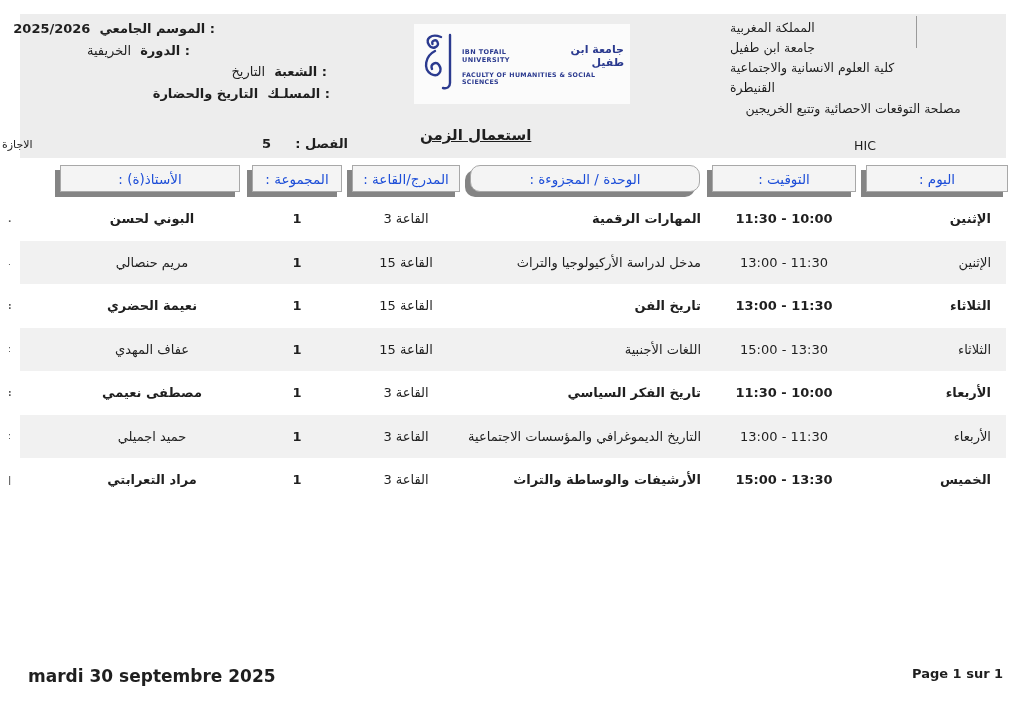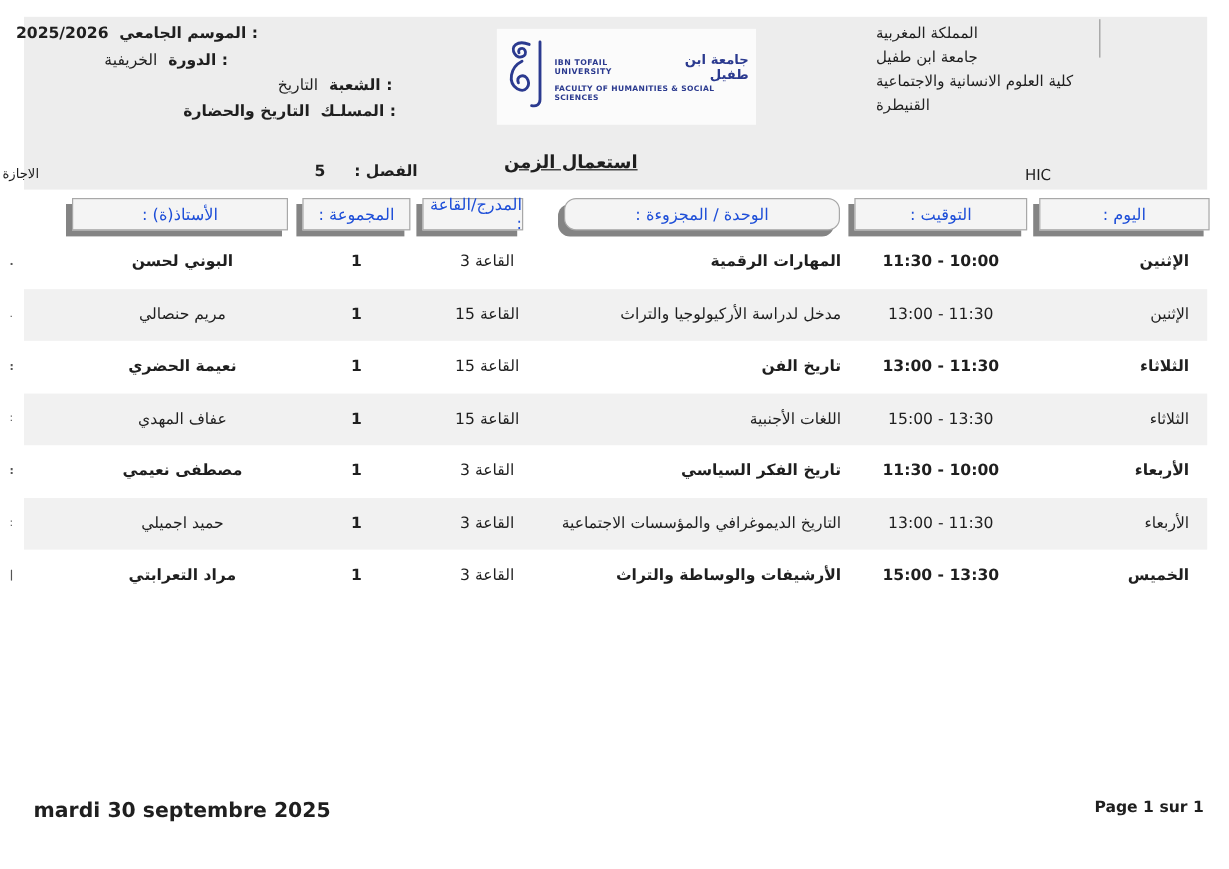--- a/index.html
+++ b/index.html
@@ -77,20 +77,21 @@
     <span class="b">التاريخ والحضارة</span>
   </div>
 
   <div class="vline"></div>
   <div class="hdr-right">
     <div>المملكة المغربية</div>
     <div>جامعة ابن طفيل</div>
     <div>كلية العلوم الانسانية والاجتماعية</div>
     <div>القنيطرة</div>
   </div>
+  <div class="service">مصلحة التوقعات الاحصائية وتتبع الخريجين</div>
   <div class="hic">HIC</div>
 
   <div class="logo">
     <span>
       <svg width="38" height="62" viewBox="0 0 38 62">
         <g fill="none" stroke="#2b3a8f" stroke-width="2.4" stroke-linecap="round">
           <path d="M21 6 C 11 2, 5 8, 9 14 C 12 19, 20 16, 17.5 11 C 16 8, 11 9.5, 12.5 13"></path>
           <path d="M15 20 C 5 25, 3 38, 11 43 C 18 47, 23 40, 19 34 C 16 30, 10 33, 12 38"></path>
           <path d="M30 4 L 30 52 C 30 56, 27 58, 23 57"></path>
         </g>
@@ -107,21 +108,21 @@
 
   <div class="title">استعمال الزمن</div>
 
   <div class="abs b" style="right:676px;top:136px;font-size:13px;direction:rtl;">الفصل :</div>
   <div class="abs b" style="left:262px;top:136px;font-size:13px;">5</div>
   <div class="abs" style="left:2px;top:138px;font-size:11px;direction:rtl;">الاجازة</div>
 
   <div class="hcell" style="left:866px;width:142px;">اليوم :</div>
   <div class="hcell" style="left:712px;width:144px;">التوقيت :</div>
   <div class="hcell" style="left:470px;width:230px;border-radius:10px;">الوحدة / المجزوءة :</div>
-  <div class="hcell" style="left:352px;width:84px;">المدرج/القاعة :</div>
+  <div class="hcell" style="left:352px;width:108px;">المدرج/القاعة :</div>
   <div class="hcell" style="left:252px;width:90px;text-align:center;">المجموعة :</div>
   <div class="hcell" style="left:60px;width:180px;">الأستاذ(ة) :</div>
 
   <div>
       <div class="trow b" style="top: 197px;">
         <div class="day-cell cell">الإثنين</div>
         <div class="time-cell cell">10:00 - 11:30</div>
         <div class="unit-cell cell">المهارات الرقمية</div>
         <div class="room-cell cell" style="font-weight: normal;">القاعة 3</div>
         <div class="group-cell cell">1</div>

